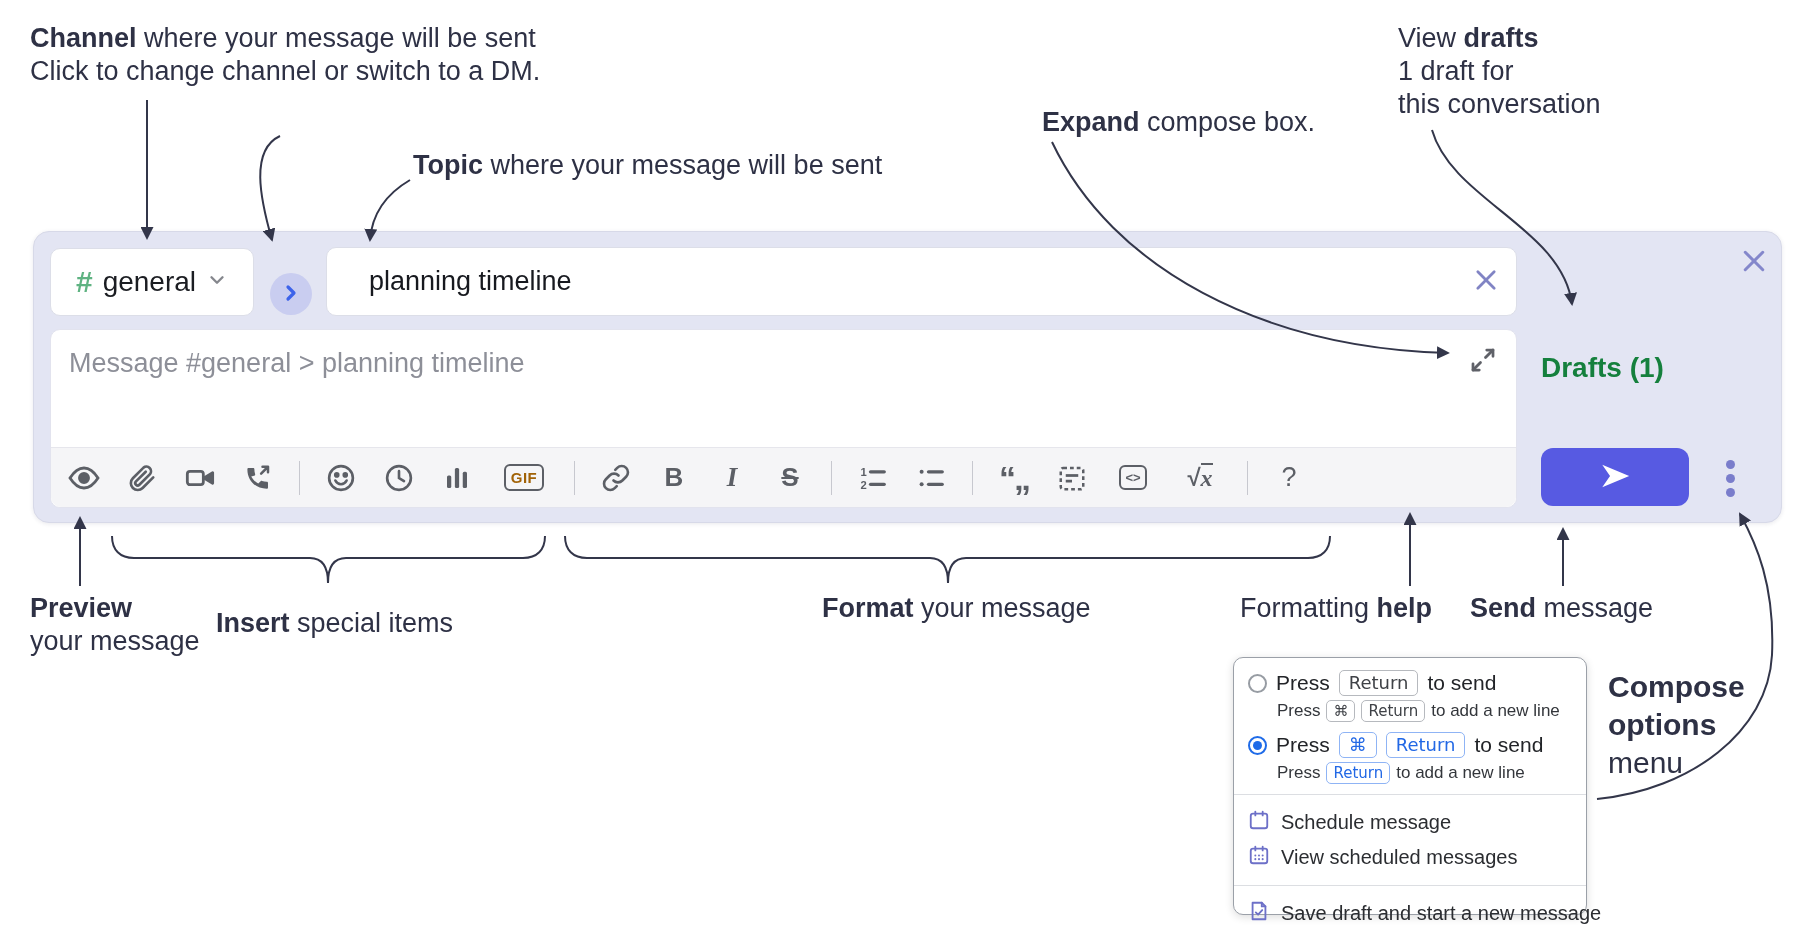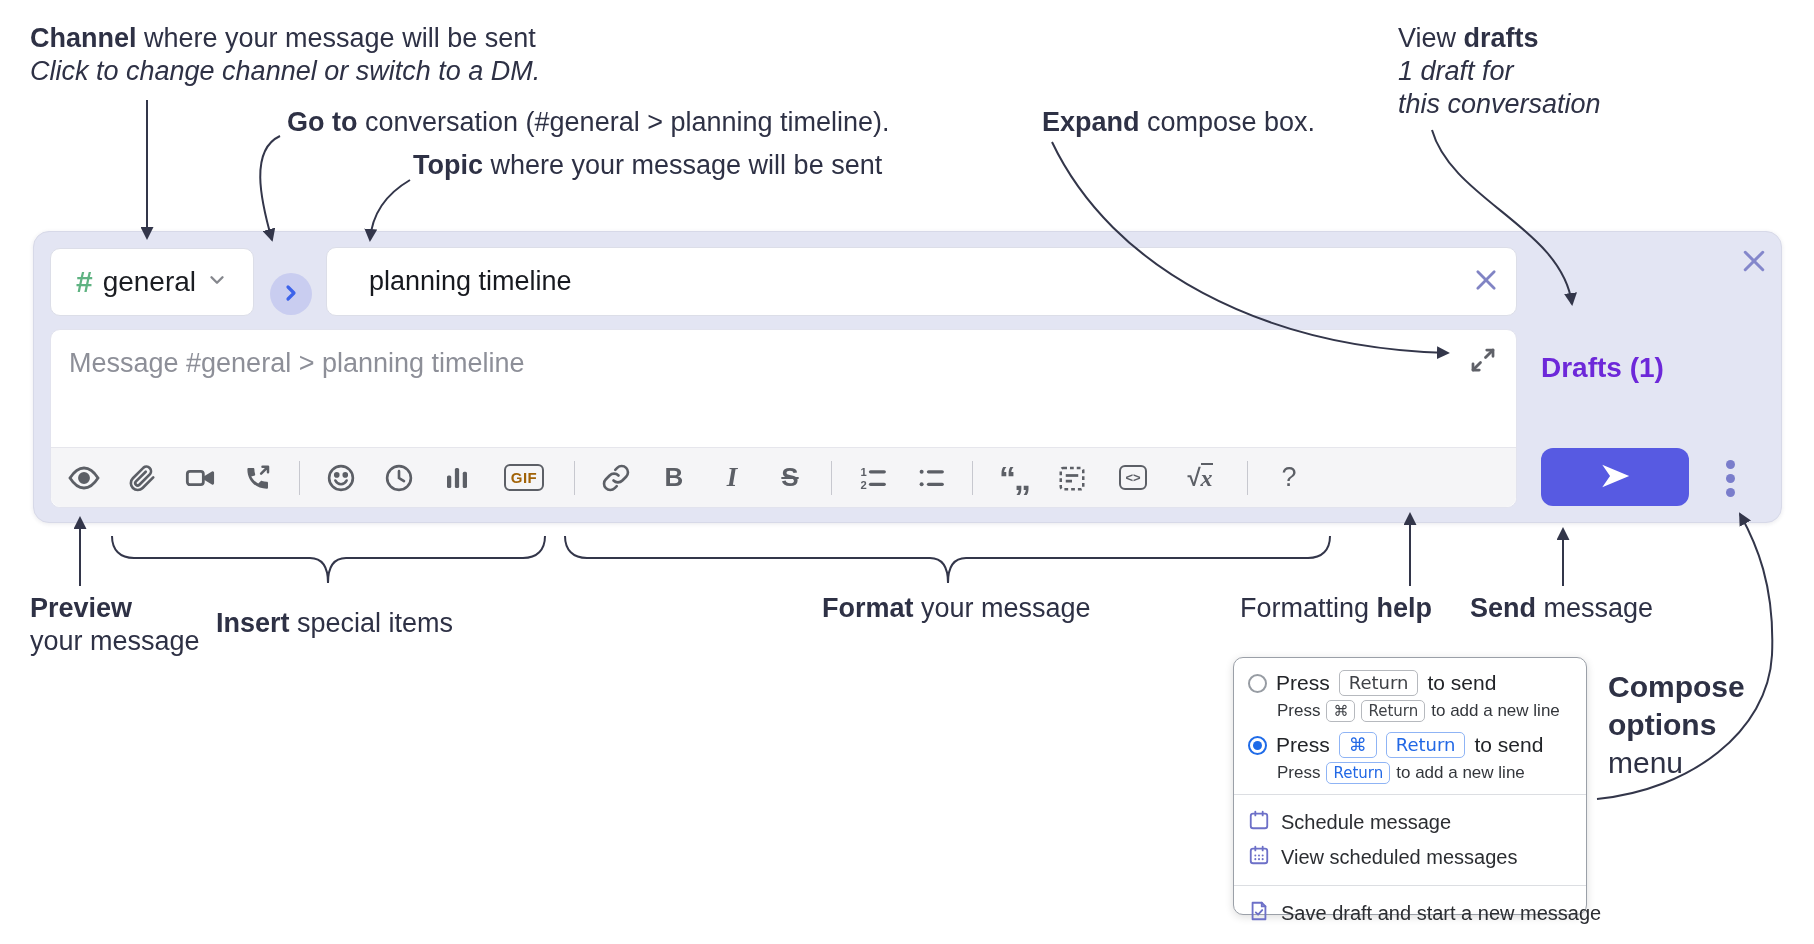--- a/index.html
+++ b/index.html
@@ -1,20 +1,20 @@
 <!DOCTYPE html>
 <html><head>
 <meta charset="utf-8">
 <style>
   html,body{margin:0;padding:0;background:#fff;}
   #stage{position:relative;width:1814px;height:944px;background:#fff;overflow:hidden;
          font-family:"Liberation Sans","DejaVu Sans",sans-serif;color:#2e3145;}
   .ann{position:absolute;font-size:27px;line-height:33px;color:#2e3145;white-space:nowrap;}
   .ann b{font-weight:700;}
-  .ann .it{font-style:italic;}
+  .ann .it{}
   
   .composer{position:absolute;left:33px;top:231px;width:1749px;height:292px;
             background:#e3e5f3;border:1px solid #d7d9e8;border-radius:16px;
             box-shadow:0 1px 4px rgba(40,40,80,.10);box-sizing:border-box;}
   .channel-btn{position:absolute;left:16px;top:16px;width:204px;height:68px;background:#fff;
                border:1px solid #dcdee8;border-radius:10px;display:flex;align-items:center;
                justify-content:center;gap:10px;box-sizing:border-box;cursor:pointer;}
   .channel-hash{color:#5fb382;font-size:30px;font-weight:700;}
   .channel-name{color:#1b1d22;font-size:28px;}
   .goto-btn{position:absolute;left:236px;top:41px;width:42px;height:42px;border-radius:50%;
@@ -41,21 +41,21 @@
   .tb-txt{font-size:26px;color:#5c5f66;font-weight:700;}
   .tb-italic{font-style:italic;font-family:"Liberation Serif",serif;font-size:27px;font-weight:600;}
   .gif-box{border:2.5px solid #5c5f66;border-radius:6px;font-size:15px;font-weight:700;
            padding:3px 5px;color:#a16207;letter-spacing:.5px;}
   .code-inline{border:2.2px solid #5c5f66;border-radius:6px;font-size:13px;font-weight:700;
                padding:3px 4px;color:#5c5f66;}
   .sqrt{font-size:24px;font-weight:700;color:#5c5f66;}
   .sqrt i{font-family:"Liberation Serif",serif;border-top:2px solid #5c5f66;}
   .quote-ic{font-size:34px;font-weight:700;color:#5c5f66;letter-spacing:-2px;line-height:10px;}
   .drafts-link{position:absolute;left:1507px;top:120px;font-size:28px;font-weight:600;
-               color:#6d28d9;cursor:pointer;}
+               color:#15803d;cursor:pointer;}
   .send-btn{position:absolute;left:1507px;top:216px;width:148px;height:58px;border:none;
             border-radius:12px;background:#575ae2;display:flex;align-items:center;
             justify-content:center;cursor:pointer;}
   .dots-btn{position:absolute;left:1676px;top:222px;width:40px;height:48px;border:none;
             background:transparent;cursor:pointer;display:flex;flex-direction:column;
             align-items:center;justify-content:center;gap:5px;}
   .dots-btn i{width:9px;height:9px;border-radius:50%;background:#7a7dcb;}
   .close-btn{position:absolute;left:1700px;top:10px;width:40px;height:40px;border:none;
              background:transparent;cursor:pointer;color:#8487cb;padding:0;}
   
@@ -87,23 +87,20 @@
 </head>
 <body>
 
 <div id="stage">
 
   <div class="ann" style="left:30px;top:22px;">
     <div><b>Channel</b><span> where your message will be sent</span></div>
     <div class="it">Click to change channel or switch to a DM.</div>
   </div>
 
-  <div class="ann" style="left:287px;top:106px;">
-    <b>Go to</b><span> conversation (#general &gt; planning timeline).</span>
-  </div>
 
   <div class="ann" style="left:413px;top:149px;">
     <b>Topic</b><span> where your message will be sent</span>
   </div>
 
   <div class="ann" style="left:1042px;top:106px;">
     <b>Expand</b><span> compose box.</span>
   </div>
 
   <div class="ann" style="left:1398px;top:22px;">

